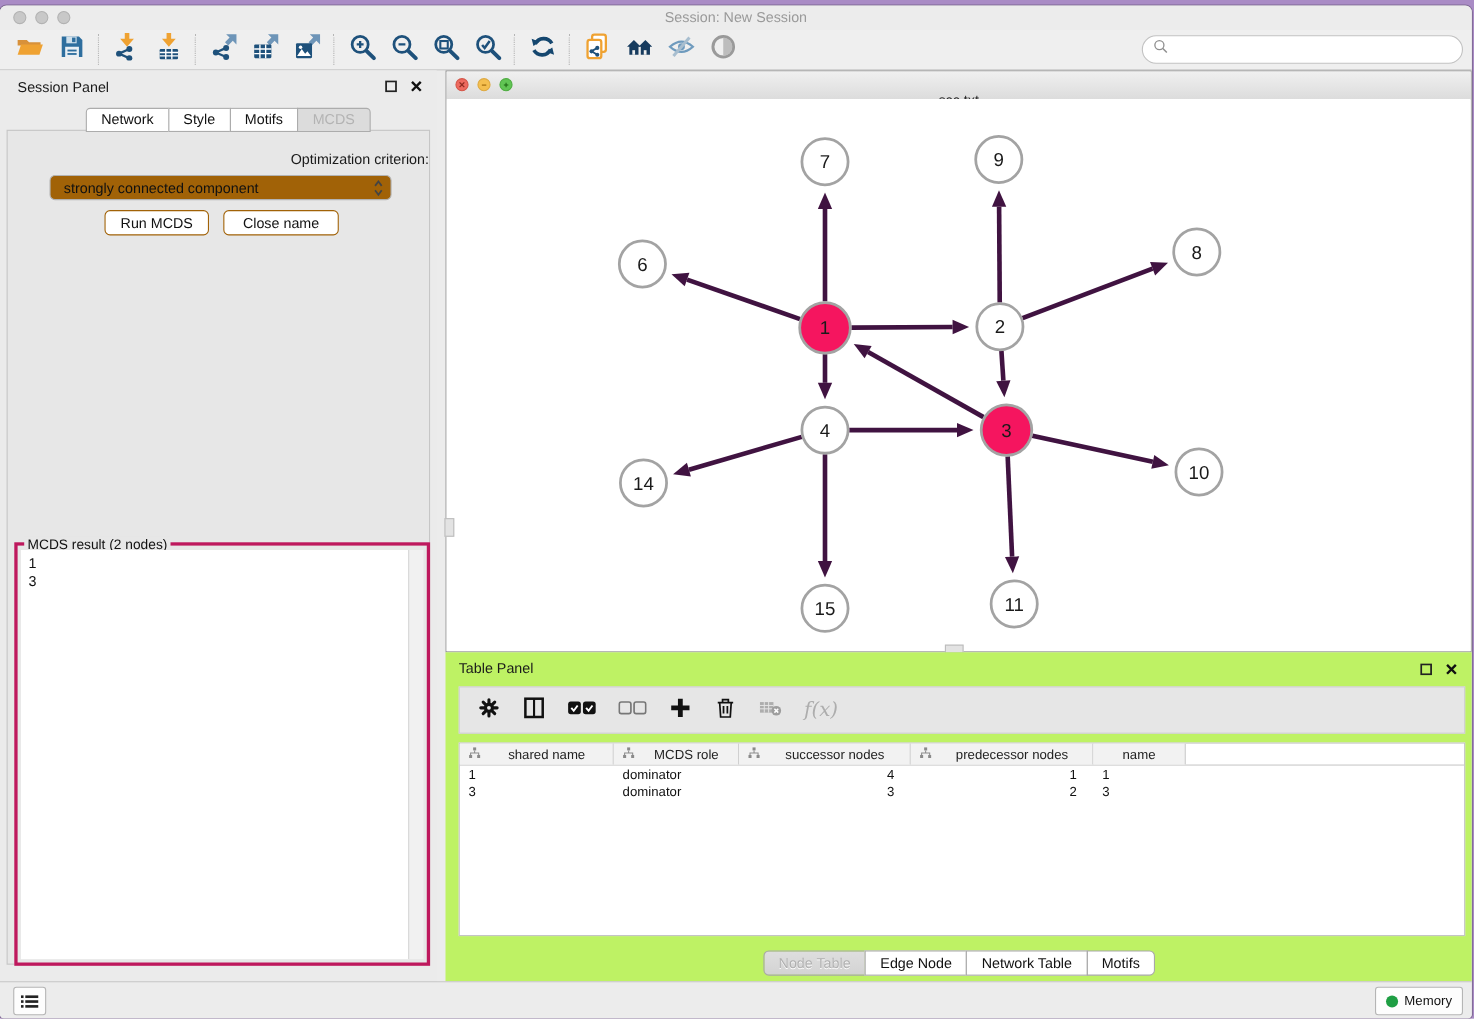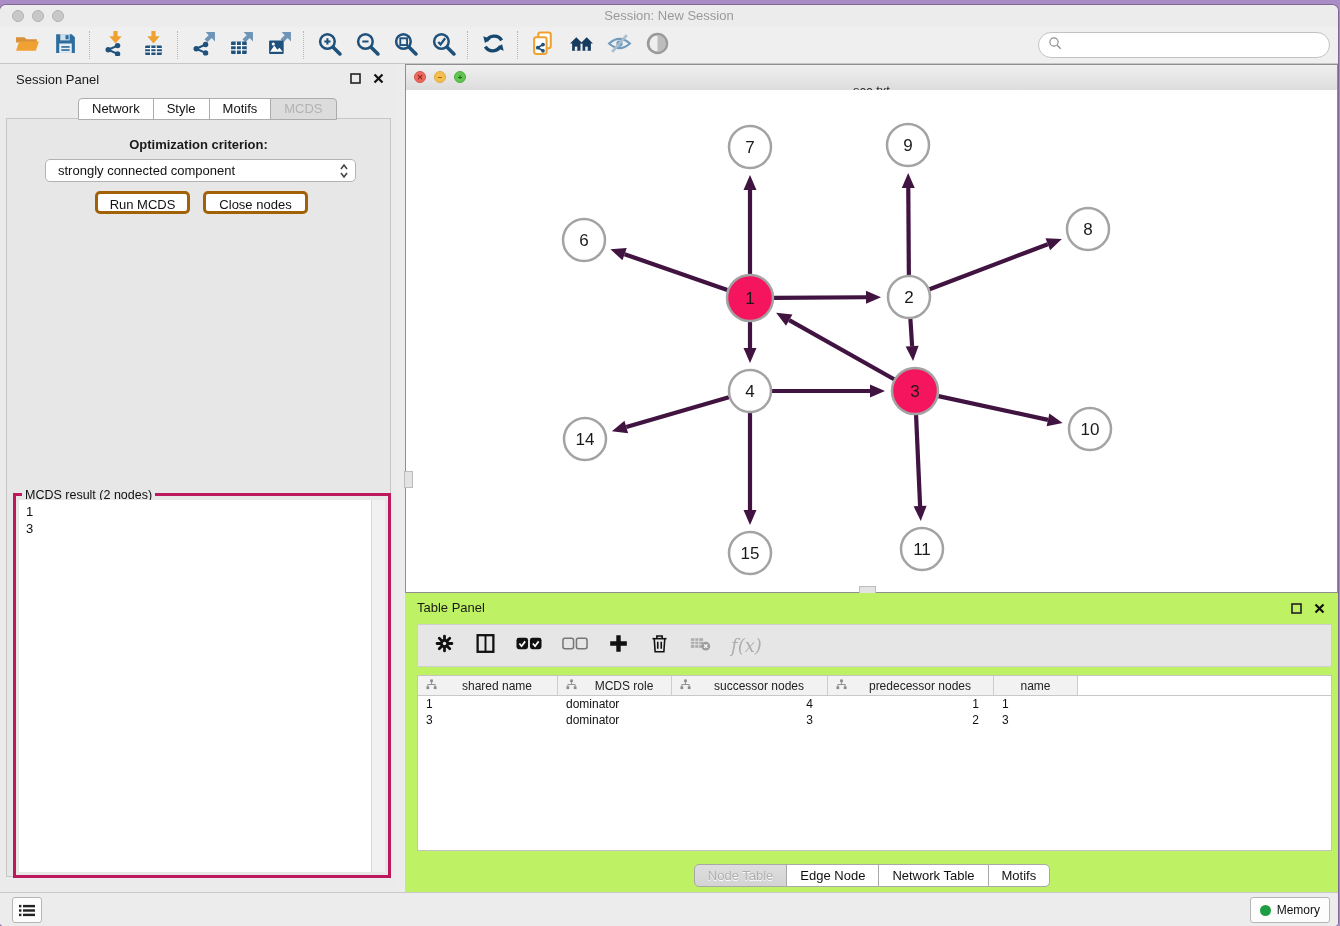--- a/index.html
+++ b/index.html
@@ -23,25 +23,25 @@
   .cp-header{position:absolute;top:0;left:0;right:0;height:32px;}
   .cp-title{position:absolute;left:16px;top:0;height:32px;line-height:32px;font-size:13px;color:#1a1a1a;}
   .panel-controls{position:absolute;right:12px;top:8px;display:flex;gap:10px;align-items:center;}
   .panel-controls .pc{width:13px;height:13px;display:flex;align-items:center;justify-content:center;}
   .pc svg{width:11px;height:11px;}
   .cp-tabs{position:absolute;left:78px;top:34px;display:flex;z-index:2;align-items:center;}
   .tab{height:20px;line-height:20px;padding:0 13px;font-size:13px;background:#fff;border:1px solid #ACACAC;margin-right:-1px;color:#111;cursor:default;}
   .tab:first-child{border-radius:4px 0 0 0;}
   .tab.active{background:#DCDCDC;color:#B3B3B3;border-radius:0 4px 0 0;}
   .cp-box{position:absolute;left:6px;right:6px;top:54px;height:759px;background:#E7E7E7;border:1px solid #C6C6C6;box-sizing:border-box;}
-  .opt-label{position:absolute;top:18px;left:0;right:0;text-align:center;font-size:13px;color:#1a1a1a;font-weight:bold;}
-  .dropdown{position:absolute;top:40px;left:38px;width:311px;height:23px;background:#ffffff;border:1px solid #B3B3B3;border-radius:5px;display:flex;align-items:center;padding:0 6px 0 12px;box-sizing:border-box;font-size:13px;color:#111;justify-content:center;}
+  .opt-label{position:absolute;top:18px;left:0;right:0;text-align:right;font-size:13px;color:#1a1a1a;}
+  .dropdown{position:absolute;top:40px;left:38px;width:311px;height:23px;background:#a16207;border:1px solid #B3B3B3;border-radius:5px;display:flex;align-items:center;padding:0 6px 0 12px;box-sizing:border-box;font-size:13px;color:#111;justify-content:center;}
   .dd-label{flex:1;}
   .dd-stepper{width:10px;height:16px;}
-  .btn{position:absolute;height:23px;background:#fff;border:3px solid #a16207;border-radius:5px;font-size:13px;color:#111;text-align:center;line-height:21px;box-sizing:border-box;cursor:default;}
+  .btn{position:absolute;height:23px;background:#fff;border:1px solid #a16207;border-radius:5px;font-size:13px;color:#111;text-align:center;line-height:21px;box-sizing:border-box;cursor:default;}
   .result-fieldset{position:absolute;left:6px;width:372px;top:374px;height:379px;border:3px solid #be185d;background:#E7E7E7;}
   .result-legend{position:absolute;top:-8px;left:6px;background:#E7E7E7;padding:0 3px;font-size:12.5px;color:#111;}
   .result-area{position:absolute;left:3px;right:16px;top:4px;bottom:3px;background:#fff;font-size:13px;color:#111;padding:3px 0 0 7px;line-height:17px;}
   .result-scroll{position:absolute;right:3px;top:4px;bottom:3px;width:13px;background:#F1F1F1;border-left:1px solid #D8D8D8;}
   
   .network-window{position:absolute;left:405px;top:59px;width:933px;height:529px;border:1px solid #8F8F8F;box-sizing:border-box;background:#fff;}
   .nw-titlebar{position:absolute;top:0;left:0;right:0;height:25px;background:linear-gradient(#F0F0F0,#DCDCDC);border-bottom:1px solid #ACACAC;}
   .nw-traffic{position:absolute;left:8px;top:6px;display:flex;gap:8px;}
   .nw-traffic .tl{width:12px;height:12px;border-radius:50%;display:flex;align-items:center;justify-content:center;font-size:8px;font-weight:bold;box-sizing:border-box;}
   .tl.red{background:#EE6A5F;border:1px solid #D55548;color:#8E2B20;}
@@ -280,21 +280,21 @@
     <div class="cp-box">
       <div class="opt-label">Optimization criterion:</div>
       <div class="dropdown">
         <span class="dd-label">strongly connected component</span>
         <svg class="dd-stepper" viewBox="0 0 10 16">
           <path d="M2 6l3-4 3 4" fill="none" stroke="#444" stroke-width="1.6"></path>
           <path d="M2 10l3 4 3-4" fill="none" stroke="#444" stroke-width="1.6"></path>
         </svg>
       </div>
       <div class="btn" style="top:72px;left:88px;width:95px;">Run MCDS</div>
-      <div class="btn" style="top:72px;left:196px;width:105px;">Close nodes</div>
+      <div class="btn" style="top:72px;left:196px;width:105px;">Close name</div>
       <div class="result-fieldset">
         <span class="result-legend">MCDS result (2 nodes)</span>
         <div class="result-area" id="result-lines">
             <div>1</div>
             <div>3</div>
           </div>
         <div class="result-scroll"></div>
       </div>
     </div>
   </div>

